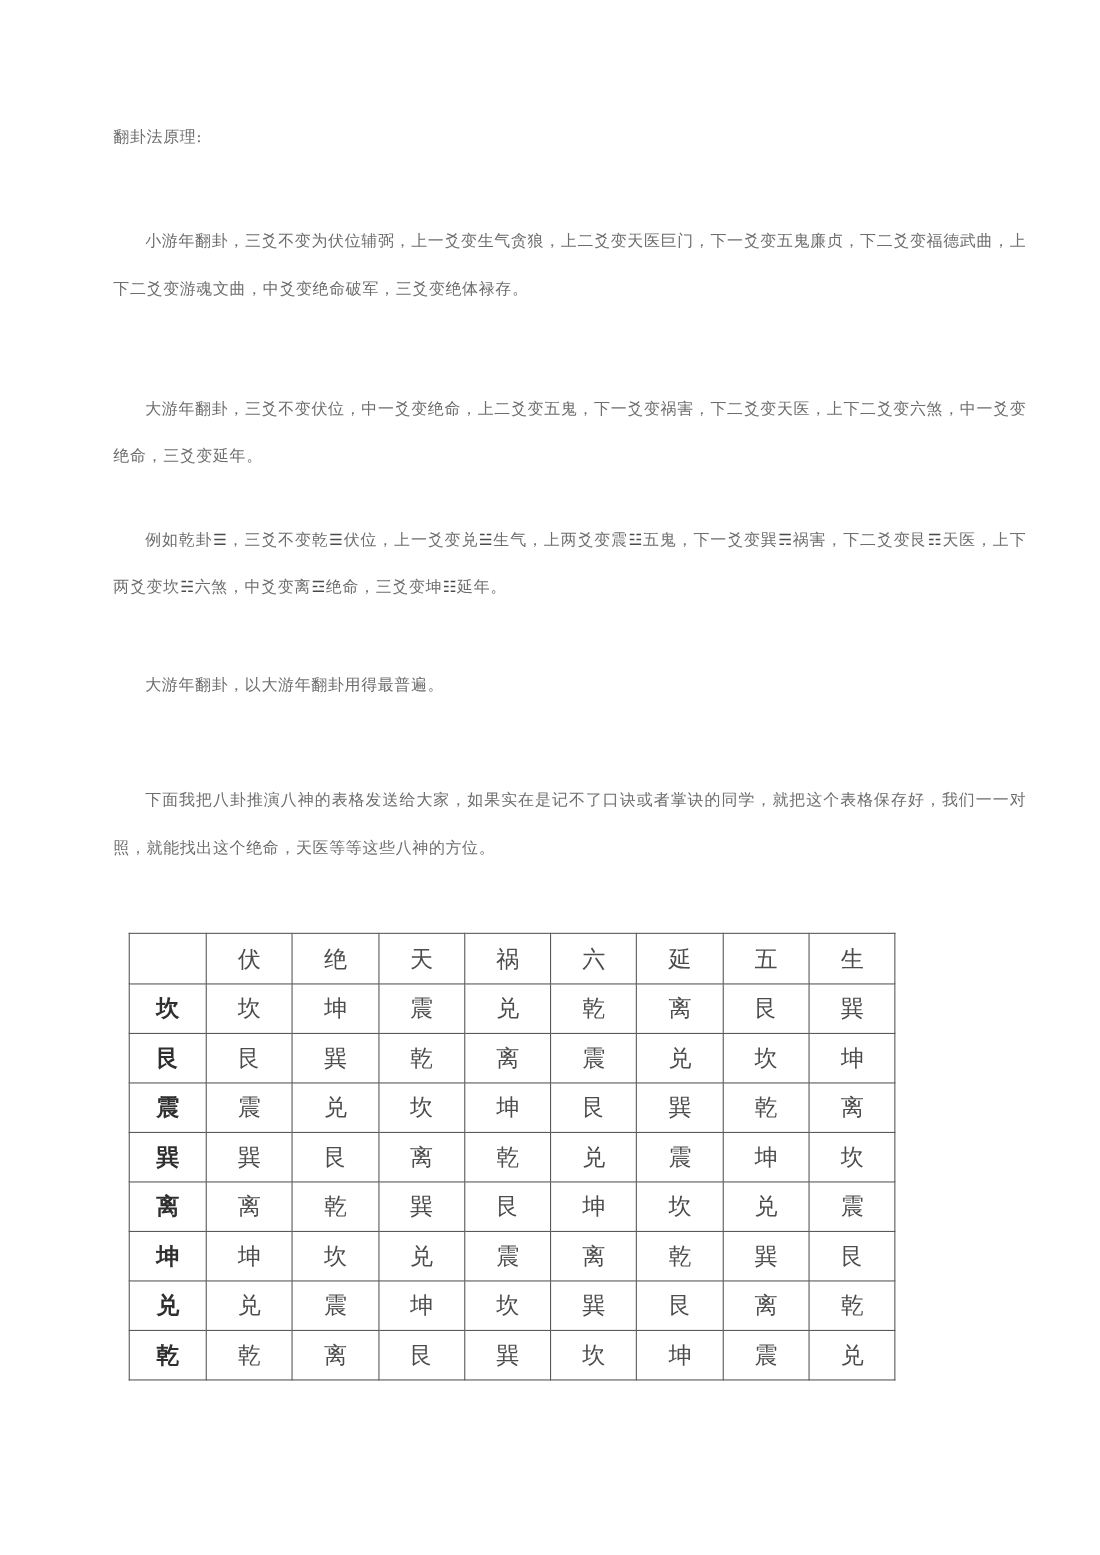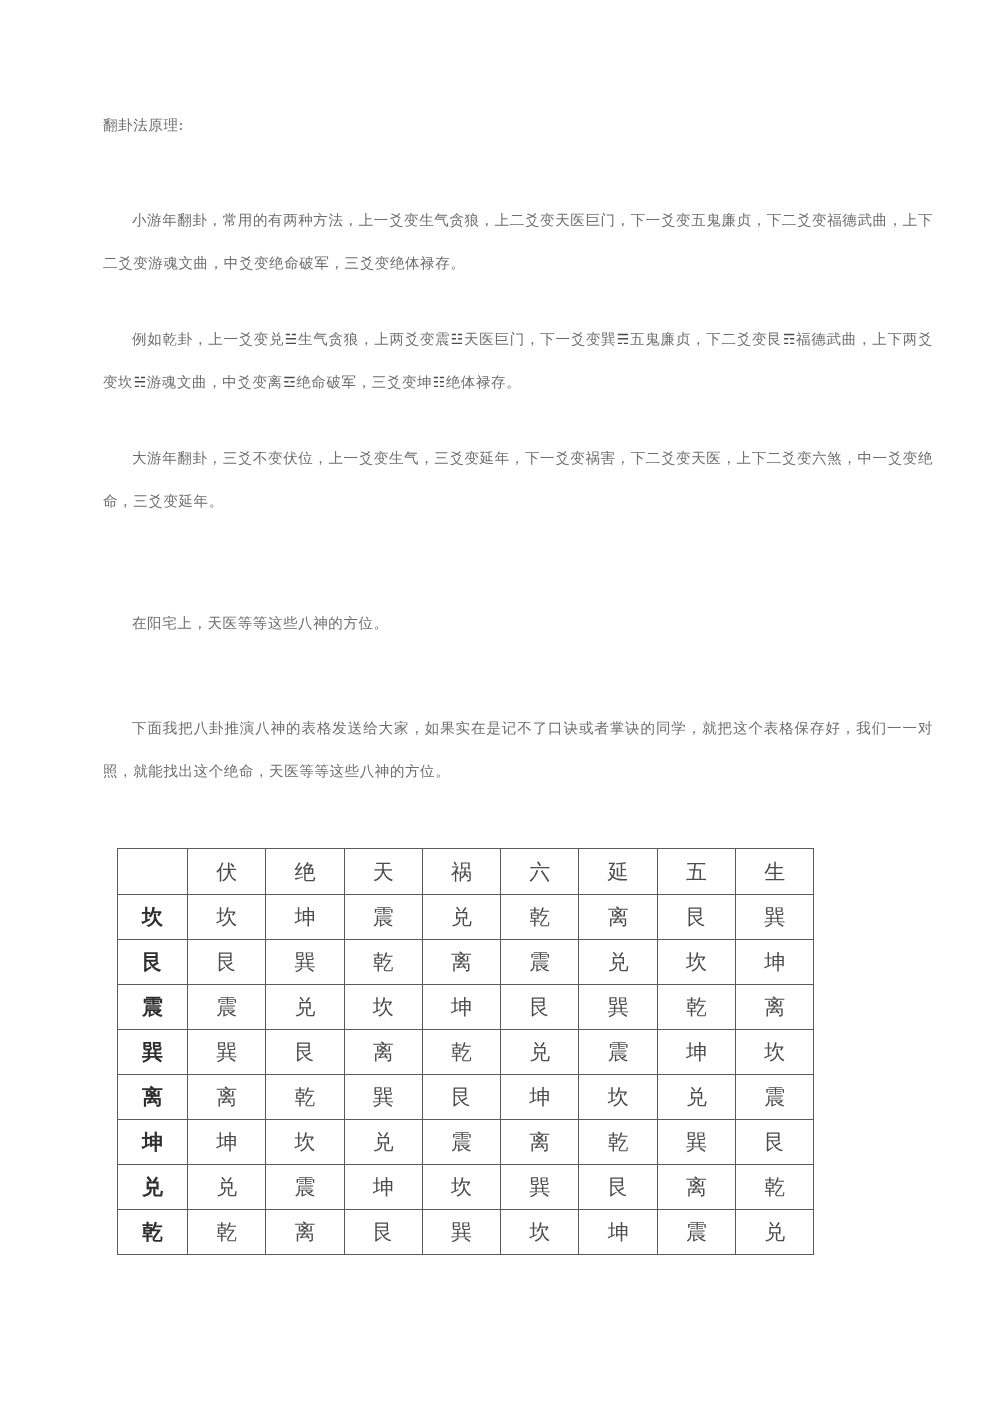--- a/index.html
+++ b/index.html
@@ -102,37 +102,37 @@
 
   <div class="content">
 
     <p class="para">翻卦法原理:</p>
 
     <div class="gap-sm"></div>
 
 
     <div class="gap-md"></div>
 
-    <p class="para indent">小游年翻卦，常用的有两种方法，上一爻变生气贪狼，上二爻变天医巨门，下一爻变五鬼廉贞，下二爻变福德武曲，上下二爻变游魂文曲，中爻变绝命破军，三爻变绝体禄存。</p>
-
-    <div class="gap-md"></div>
-
-    <p class="para indent">例如乾卦，上一爻变兑<span class="tri">☱</span>生气贪狼，上两爻变震<span class="tri">☳</span>天医巨门，下一爻变巽<span class="tri">☴</span>五鬼廉贞，下二爻变艮<span class="tri">☶</span>福德武曲，上下两爻变坎<span class="tri">☵</span>游魂文曲，中爻变离<span class="tri">☲</span>绝命破军，三爻变坤<span class="tri">☷</span>绝体禄存。</p>
-
-    <div class="gap-md"></div>
-
-
-    <p class="para indent">大游年翻卦，三爻不变伏位，上一爻变生气，三爻变延年，下一爻变祸害，下二爻变天医，上下二爻变六煞，中一爻变绝命，三爻变延年。</p>
-
-    <div class="gap-md"></div>
-
+    <p class="para indent">小游年翻卦，三爻不变为伏位辅弼，上一爻变生气贪狼，上二爻变天医巨门，下一爻变五鬼廉贞，下二爻变福德武曲，上下二爻变游魂文曲，中爻变绝命破军，三爻变绝体禄存。</p>
+
+    <div class="gap-md"></div>
+
+
+    <div class="gap-md"></div>
+
+
+    <p class="para indent">大游年翻卦，三爻不变伏位，中一爻变绝命，上二爻变五鬼，下一爻变祸害，下二爻变天医，上下二爻变六煞，中一爻变绝命，三爻变延年。</p>
+
+    <div class="gap-md"></div>
+
+    <p class="para indent">例如乾卦<span class="tri">☰</span>，三爻不变乾<span class="tri">☰</span>伏位，上一爻变兑<span class="tri">☱</span>生气，上两爻变震<span class="tri">☳</span>五鬼，下一爻变巽<span class="tri">☴</span>祸害，下二爻变艮<span class="tri">☶</span>天医，上下两爻变坎<span class="tri">☵</span>六煞，中爻变离<span class="tri">☲</span>绝命，三爻变坤<span class="tri">☷</span>延年。</p>
 
     <div class="gap-lg"></div>
 
-    <p class="para indent">在阳宅上，天医等等这些八神的方位。</p>
+    <p class="para indent">大游年翻卦，以大游年翻卦用得最普遍。</p>
 
     <div class="gap-xl"></div>
 
     <p class="para indent">下面我把八卦推演八神的表格发送给大家，如果实在是记不了口诀或者掌诀的同学，就把这个表格保存好，我们一一对照，就能找出这个绝命，天医等等这些八神的方位。</p>
 
   </div>
 
   <div class="table-wrap">
     <table class="bagua">
       <tbody id="bagua-tbody">

